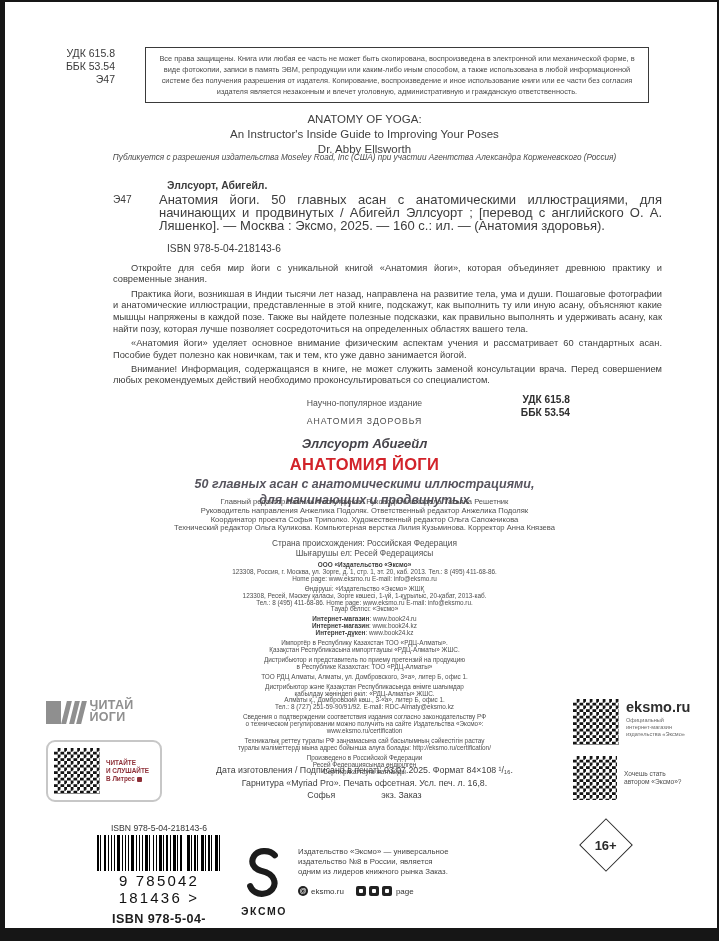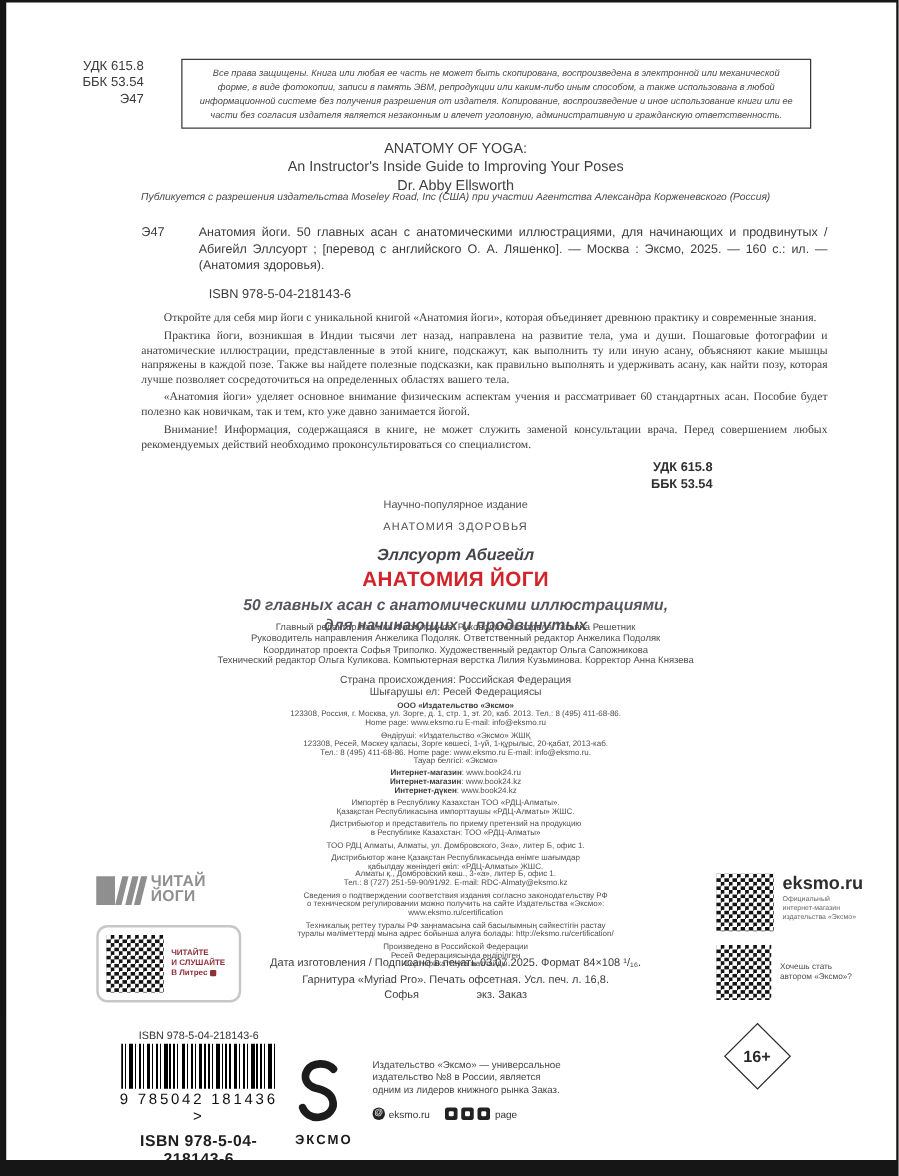--- a/index.html
+++ b/index.html
@@ -9,35 +9,35 @@
     position:relative; width:719px; height:941px; background:#fff;
     border-top:2px solid #161616; border-right:2px solid #161616;
     border-left:5px solid #161616; border-bottom:13px solid #161616;
     overflow:hidden;
   }
   
   .top-row { position:absolute; top:45px; left:52px; width:592px; display:flex; }
   .udk-block { width:58px; text-align:right; font-size:10.5px; line-height:13px; color:#3a3a3a; flex:none; }
   .rights-box {
     flex:1; margin-left:30px; border:1.5px solid #3a3a3a; padding:5px 12px;
-    font-size:7.4px; line-height:11px; font-style:italic; color:#4a4a4a; text-align:center;
+    font-size:7.4px; line-height:11px; color:#4a4a4a; text-align:center;
   }
   
   .orig-title { position:absolute; top:110px; left:0; width:719px; text-align:center; color:#3f3f3f; }
   .orig-title .t1, .orig-title .t2, .orig-title .t3 { font-size:11.5px; line-height:15px; }
   .permission { position:absolute; top:151px; left:0; width:719px; text-align:center;
     font-size:8.2px; font-style:italic; color:#4a4a4a; }
   
   .bib { position:absolute; top:177px; left:108px; width:549px; color:#3c3c3c; }
   .bib-author { font-weight:bold; font-size:10.4px; padding-left:54px; line-height:13px; }
   .bib-row { display:flex; margin-top:1px; }
   .bib-code { width:46px; flex:none; font-size:10.2px; line-height:13.2px; }
-  .bib-desc { flex:1; font-size:10px; line-height:13.2px; text-align:justify; }
+  .bib-desc { flex:1; font-size:13px; line-height:13.2px; text-align:justify; }
   .bib-isbn { margin-top:9px; padding-left:54px; font-size:10.2px; line-height:13px; }
-  .anno { margin-top:8px; font-size:9.3px; line-height:11.7px; text-align:justify; color:#40403f;font-family:Liberation Serif, serif; }
+  .anno { margin-top:8px; font-size:9.3px; line-height:11.7px; text-align:justify; color:#40403f; }
   .anno p { text-indent:18px; margin-top:2.5px; }
   .udk-bottom { margin-top:6px; text-align:right; padding-right:92px;
     font-weight:bold; font-size:10.2px; line-height:13px; color:#2f2f2f; }
   
   .edition { position:absolute; top:396px; left:0; width:719px; text-align:center; }
   .ed-kind { font-size:8.7px; color:#4e4e4e; }
   .ed-series { font-size:8.7px; letter-spacing:1px; color:#4e4e4e; margin-top:8px; }
   .ed-author { margin-top:10px; font-size:13px; font-weight:bold; font-style:italic; color:#454349; }
   .ed-title { margin-top:4px; font-size:16.5px; font-weight:bold; letter-spacing:0.3px; }
   .ed-sub { font-size:12.5px; font-weight:bold; font-style:italic; color:#57555e; line-height:15.5px; }
@@ -50,21 +50,21 @@
   
   .imprint { position:absolute; top:560px; left:0; width:719px; text-align:center;
     font-size:6.4px; line-height:6.9px; color:#4e4e4e; }
   .imprint .b { font-weight:bold; color:#3b3b3b; }
   .imprint .gap { margin-top:3px; }
   
   .print-info { position:absolute; top:762px; left:0; width:719px; text-align:center;
     font-size:8.8px; line-height:12.6px; color:#3f3f3f; }
   .tirazh-gap { display:inline-block; width:46px; }
   
-  .left-rail { position:absolute; left:72px; top:696px; width:116px; }
+  .left-rail { position:absolute; left:41px; top:696px; width:116px; }
   .cg-logo { display:flex; align-items:center; }
   .cg-shapes { display:flex; align-items:flex-end; height:26px; }
   .cg-block { width:15px; height:23px; background:#8f8f8f; }
   .cg-bar { width:4.5px; height:23px; background:#8f8f8f; margin-left:3px; transform:skewX(-14deg); }
   .cg-text { margin-left:6px; font-size:12.5px; line-height:12px; font-weight:bold;
     color:#8f8f8f; letter-spacing:0.3px; }
   .litres-box { margin-top:16px; border:2px solid #c7c7c7; border-radius:9px; padding:6px;
     display:flex; align-items:center; width:116px; }
   .litres-text { margin-left:6px; font-size:6.4px; line-height:8.2px; font-weight:bold; color:#8e3038; }
   .litres-mark { display:inline-block; width:5px; height:5px; background:#8e3038; border-radius:1px;
@@ -85,25 +85,25 @@
   .age-badge { margin:26px 0 0 14px; width:38px; height:38px; border:1.5px solid #2b2b2b;
     transform:rotate(45deg); display:flex; align-items:center; justify-content:center; }
   .age-badge span { transform:rotate(-45deg); font-size:13px; font-weight:bold; color:#2b2b2b; }
   
   .barcode-wrap { position:absolute; left:88px; top:821px; width:132px; text-align:center; }
   .isbn-small { font-size:8.6px; color:#333; }
   .barcode { margin:2px auto 0; width:124px; height:36px;
     background:repeating-linear-gradient(90deg,
       #000 0 1.6px, #fff 1.6px 3.2px, #000 3.2px 4.1px, #fff 4.1px 6.6px,
       #000 6.6px 9.4px, #fff 9.4px 10.8px, #000 10.8px 11.8px, #fff 11.8px 13.9px); }
-  .barcode-digits { font-size:12px; letter-spacing:2.2px; color:#111; margin-top:1px; }
+  .barcode-digits { font-size:15px; letter-spacing:2.2px; color:#111; margin-top:1px; }
   .isbn-bold { margin-top:6px; font-size:12.6px; font-weight:bold; letter-spacing:0.4px; color:#1d1d1d; }
   
   .eksmo-block { position:absolute; left:231px; top:845px; width:240px; display:flex; }
-  .eksmo-left { width:56px; flex:none; }
+  .eksmo-left { width:56px; text-align:center; flex:none; }
   .eksmo-logo-text { margin-top:2px; font-size:10.5px; font-weight:bold; letter-spacing:1.6px; color:#1c1c1c; }
   .eksmo-right { margin-left:6px; }
   .eksmo-desc { font-size:7.8px; line-height:10px; color:#454545; }
   .eksmo-links { display:flex; align-items:center; margin-top:9px; }
   .globe-icon { width:10px; height:10px; border-radius:50%; background:#222; color:#fff;
     font-size:7px; line-height:10px; text-align:center; flex:none; }
   .eksmo-site { font-size:8px; color:#333; margin-left:3px; }
   .soc { width:10px; height:10px; background:#222; border-radius:2px; margin-left:3px;
     position:relative; flex:none; }
   .soc::after { content:""; position:absolute; left:3px; top:3px; width:4px; height:4px;
@@ -129,20 +129,21 @@
   </div>
 
   <div class="orig-title">
     <div class="t1">ANATOMY OF YOGA:</div>
     <div class="t2">An Instructor's Inside Guide to Improving Your Poses</div>
     <div class="t3">Dr. Abby Ellsworth</div>
   </div>
   <div class="permission">Публикуется с разрешения издательства Moseley Road, Inc (США) при участии Агентства Александра Корженевского (Россия)</div>
 
   <div class="bib">
+    <div class="bib-author">Эллсуорт, Абигейл.</div>
     <div class="bib-row">
       <div class="bib-code">Э47</div>
       <div class="bib-desc">Анатомия йоги. 50 главных асан с анатомическими иллюстрациями, для начинающих и продвинутых / Абигейл Эллсуорт ; [перевод с английского О. А. Ляшенко]. — Москва : Эксмо, 2025. — 160 с.: ил. — (Анатомия здоровья).</div>
     </div>
     <div class="bib-isbn">ISBN 978-5-04-218143-6</div>
     <div class="anno">
       <p>Откройте для себя мир йоги с уникальной книгой «Анатомия йоги», которая объединяет древнюю практику и современные знания.</p>
       <p>Практика йоги, возникшая в Индии тысячи лет назад, направлена на развитие тела, ума и души. Пошаговые фотографии и анатомические иллюстрации, представленные в этой книге, подскажут, как выполнить ту или иную асану, объясняют какие мышцы напряжены в каждой позе. Также вы найдете полезные подсказки, как правильно выполнять и удерживать асану, как найти позу, которая лучше позволяет сосредоточиться на определенных областях вашего тела.</p>
       <p>«Анатомия йоги» уделяет основное внимание физическим аспектам учения и рассматривает 60 стандартных асан. Пособие будет полезно как новичкам, так и тем, кто уже давно занимается йогой.</p>
       <p>Внимание! Информация, содержащаяся в книге, не может служить заменой консультации врача. Перед совершением любых рекомендуемых действий необходимо проконсультироваться со специалистом.</p>

